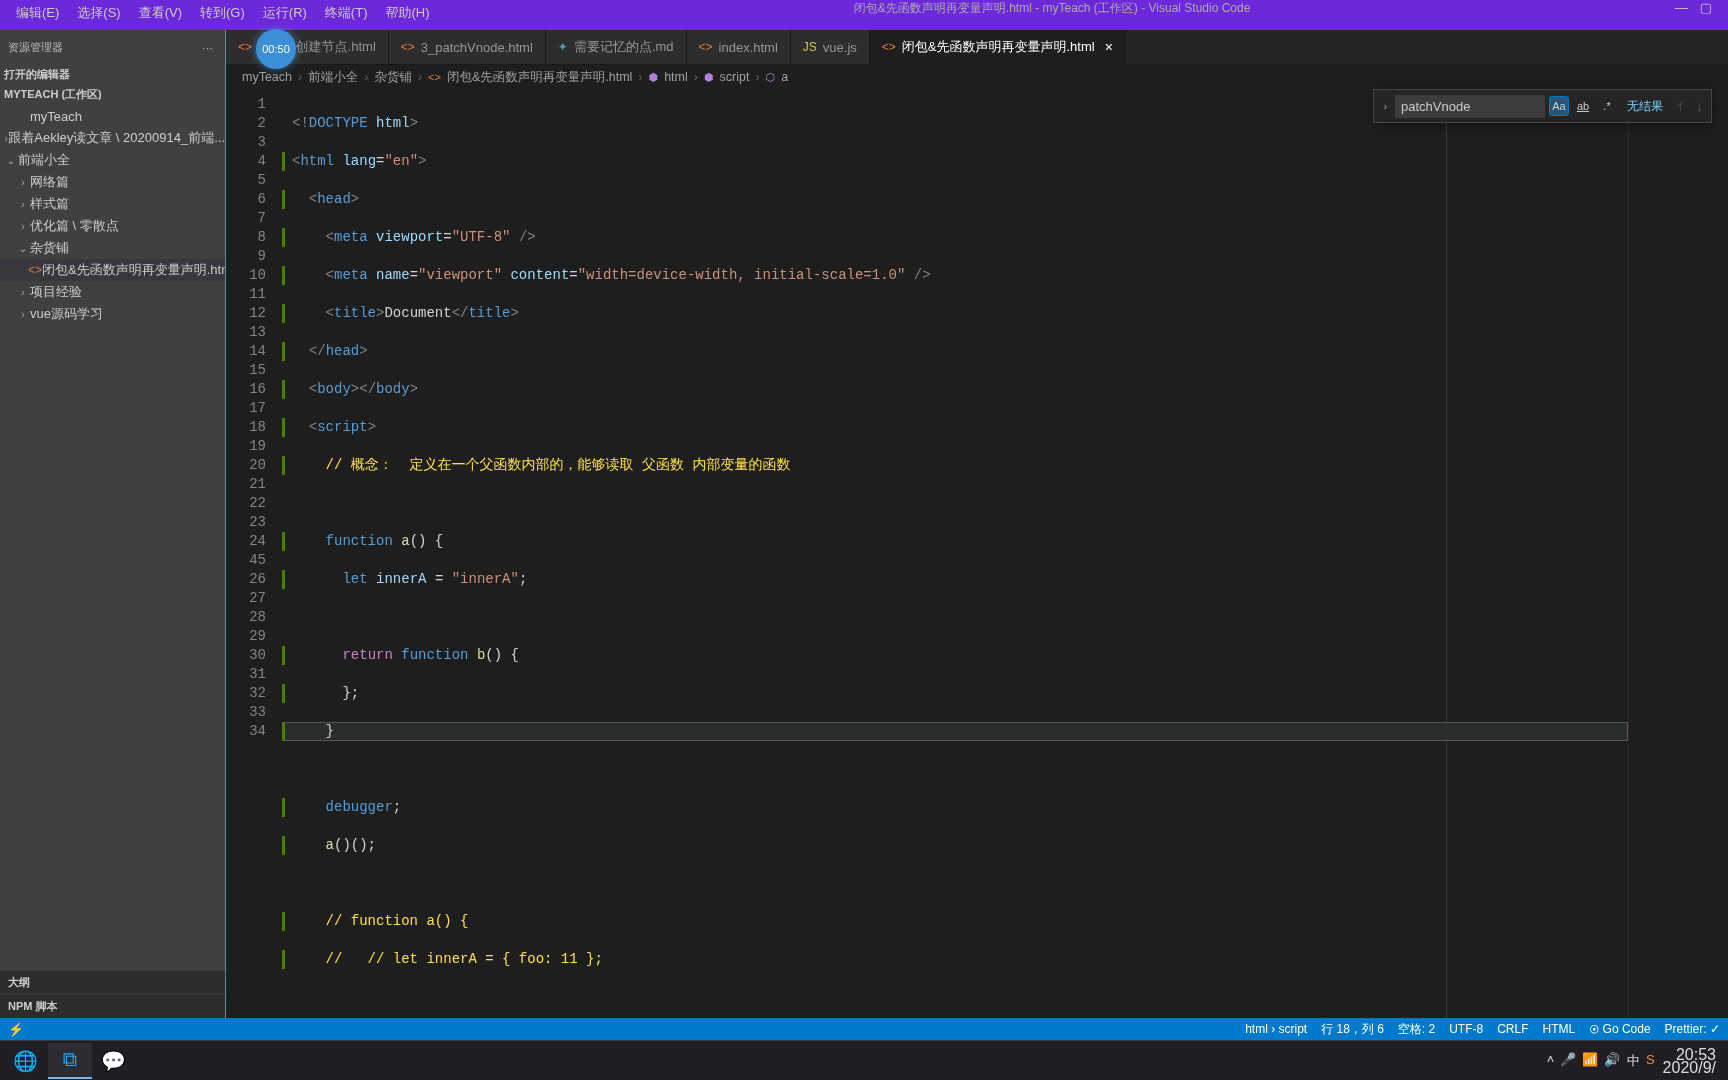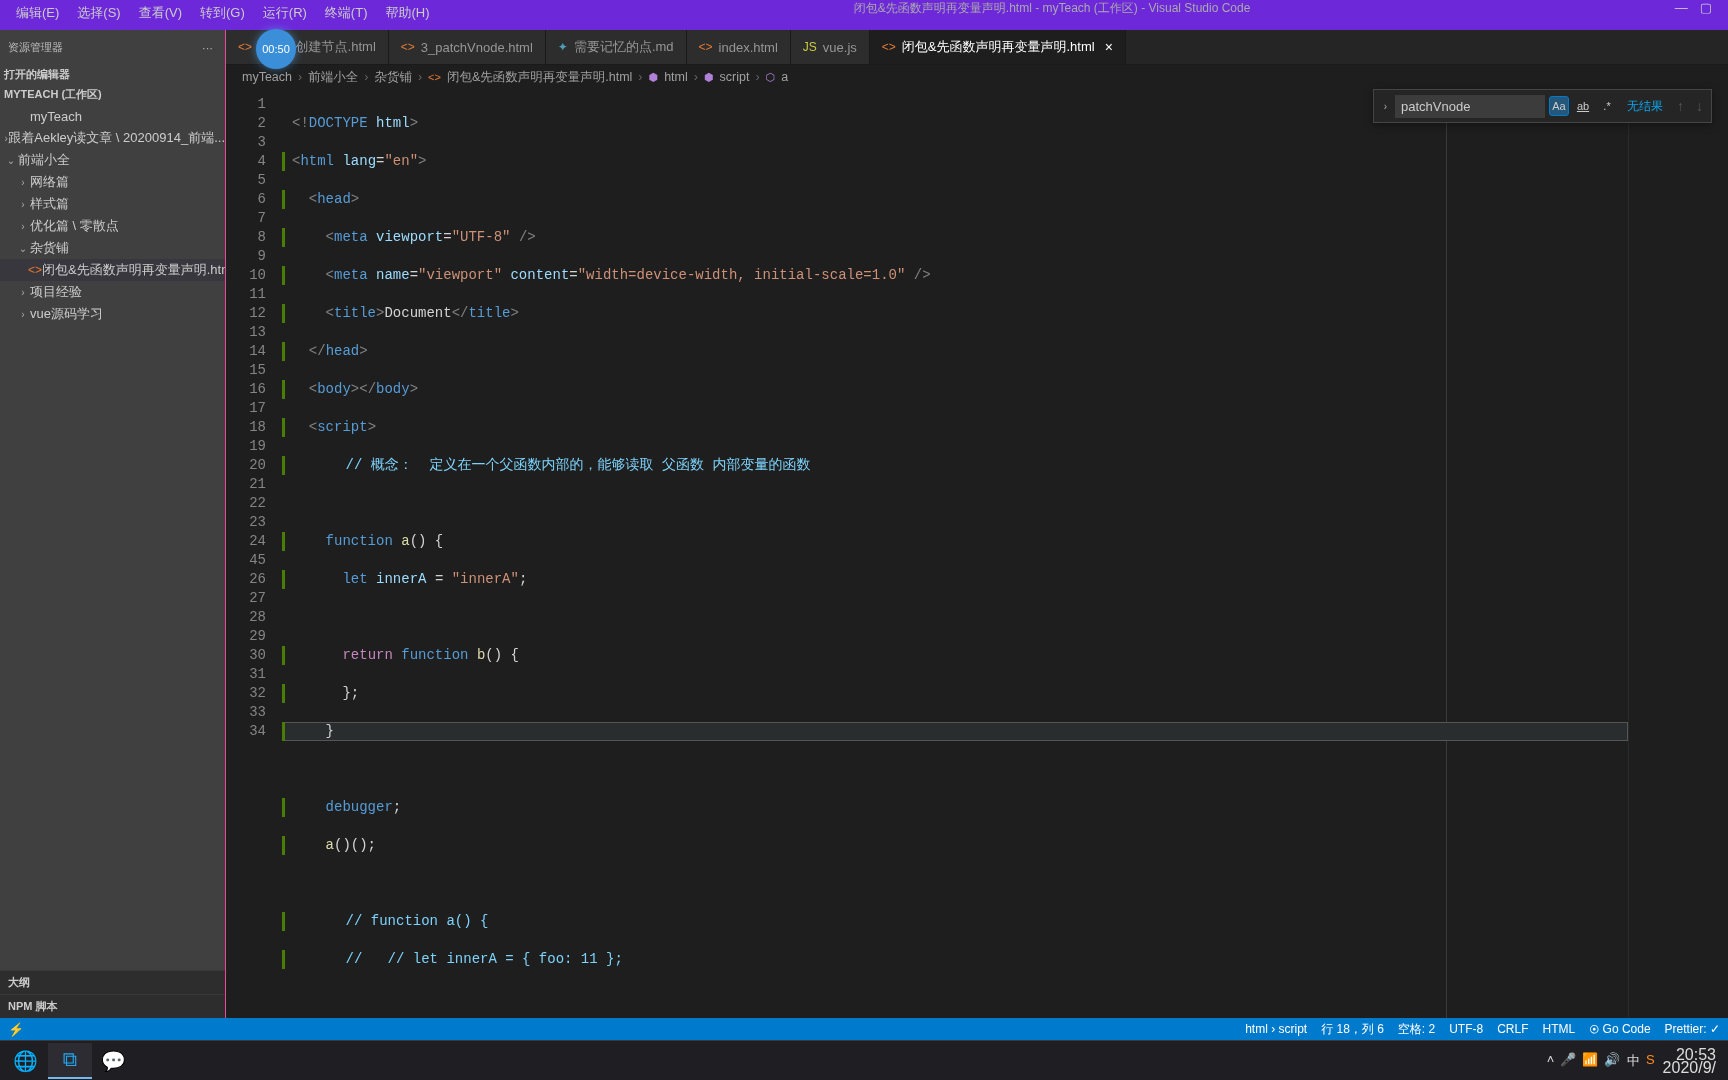--- a/index.html
+++ b/index.html
@@ -160,21 +160,21 @@
   height: 20px;
   display: flex;
   align-items: center;
   justify-content: center;
   font-size: 11px;
   color: #ccc;
   cursor: pointer;
   border-radius: 3px;
 }
 .find-widget .opt.active { background: #245779; border: 1px solid #007acc; }
-.find-widget .result { color: #0ea5e9; font-size: 12px; padding: 0 6px; }
+.find-widget .result { color: #7dd3fc; font-size: 12px; padding: 0 6px; }
 .find-widget .nav-btn { color: #555; font-size: 14px; padding: 0 4px; cursor: pointer; }
 
 
 .code-editor { flex: 1; display: flex; font-family: Consolas, "Courier New", monospace; font-size: 14px; overflow: hidden; position: relative; }
 .gutter {
   width: 56px;
   text-align: right;
   color: #858585;
   padding: 6px 16px 0 0;
   line-height: 19px;
@@ -186,21 +186,21 @@
 .code-line .mod-bar { position: absolute; left: 0; top: 0; bottom: 0; width: 3px; background: #487e02; }
 .code-line.hl { background: #2a2d2e; }
 .code-line.hl-border { box-shadow: inset 0 0 0 1px #555; }
 
 
 .c-tag { color: #569cd6; }
 .c-punct { color: #808080; }
 .c-attr { color: #9cdcfe; }
 .c-str { color: #ce9178; }
 .c-doctype { color: #569cd6; }
-.c-comment { color: #7dd3fc; margin-left: 20px; }
+.c-comment { color: #fde047; }
 .c-kw { color: #569cd6; }
 .c-kw2 { color: #c586c0; }
 .c-fn { color: #dcdcaa; }
 .c-var { color: #9cdcfe; }
 .c-white { color: #d4d4d4; }
 
 
 .minimap { width: 100px; background: #1e1e1e; border-left: 1px solid #2a2a2a; }
 
 

